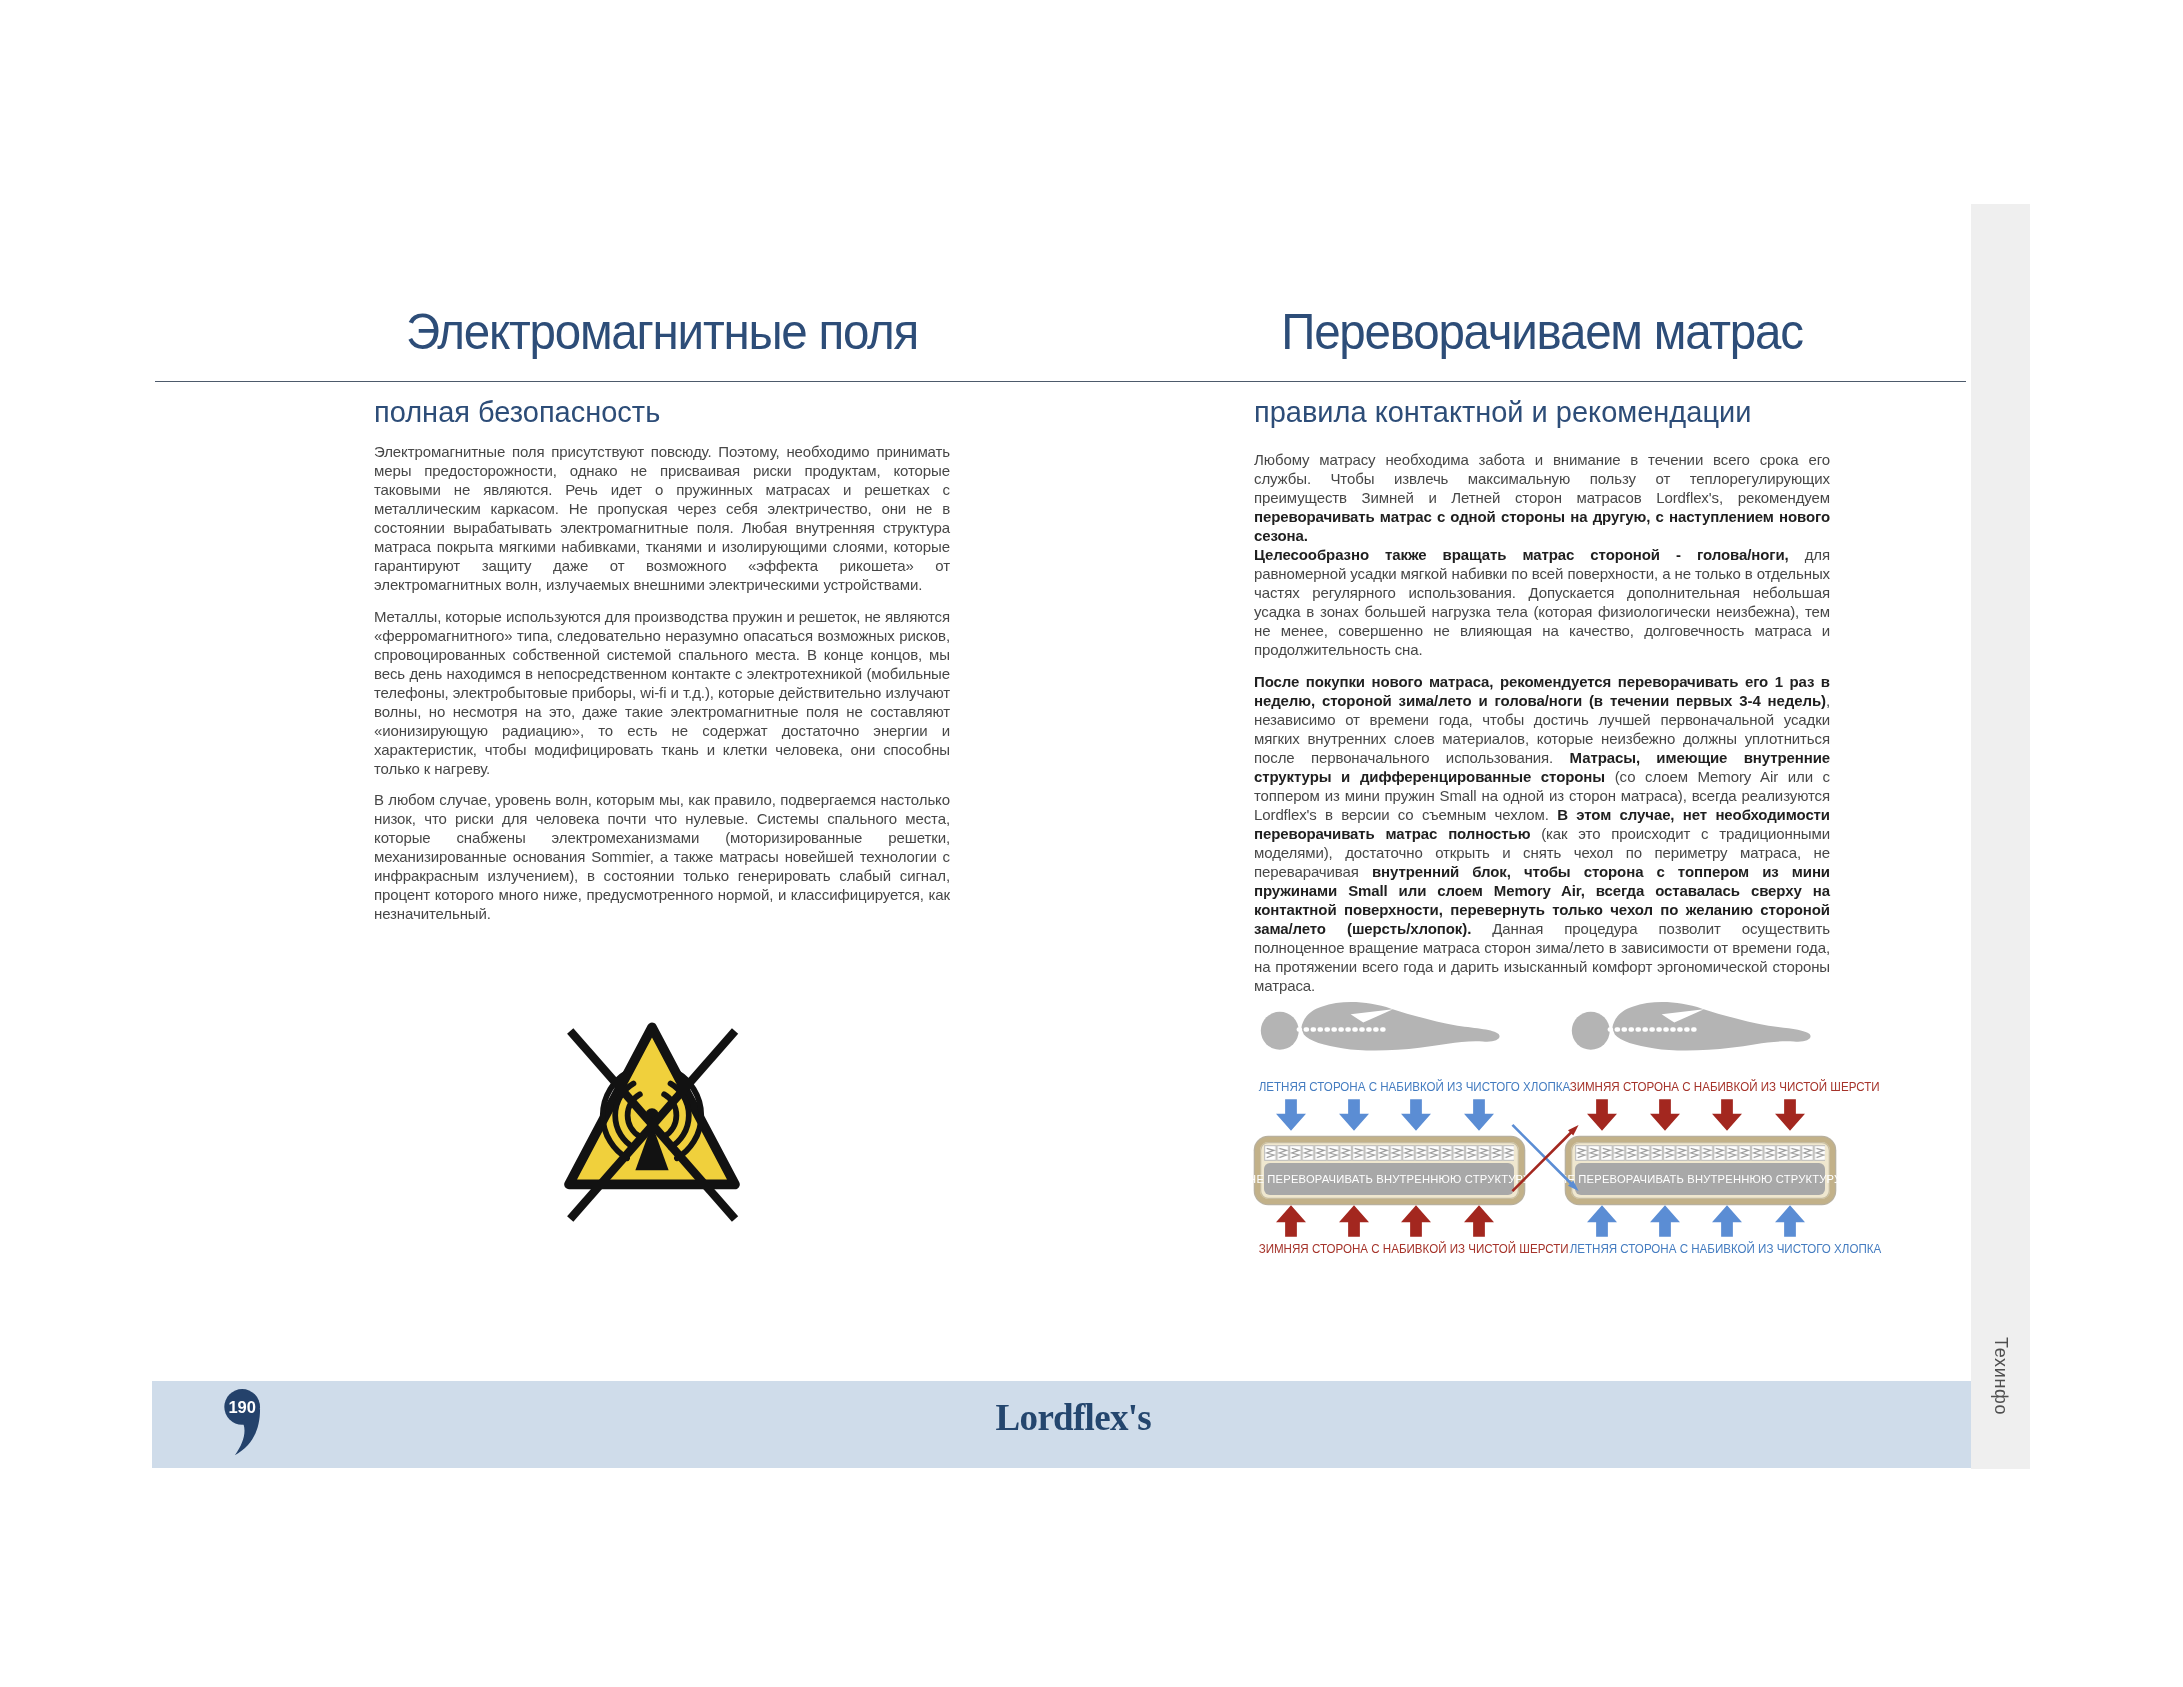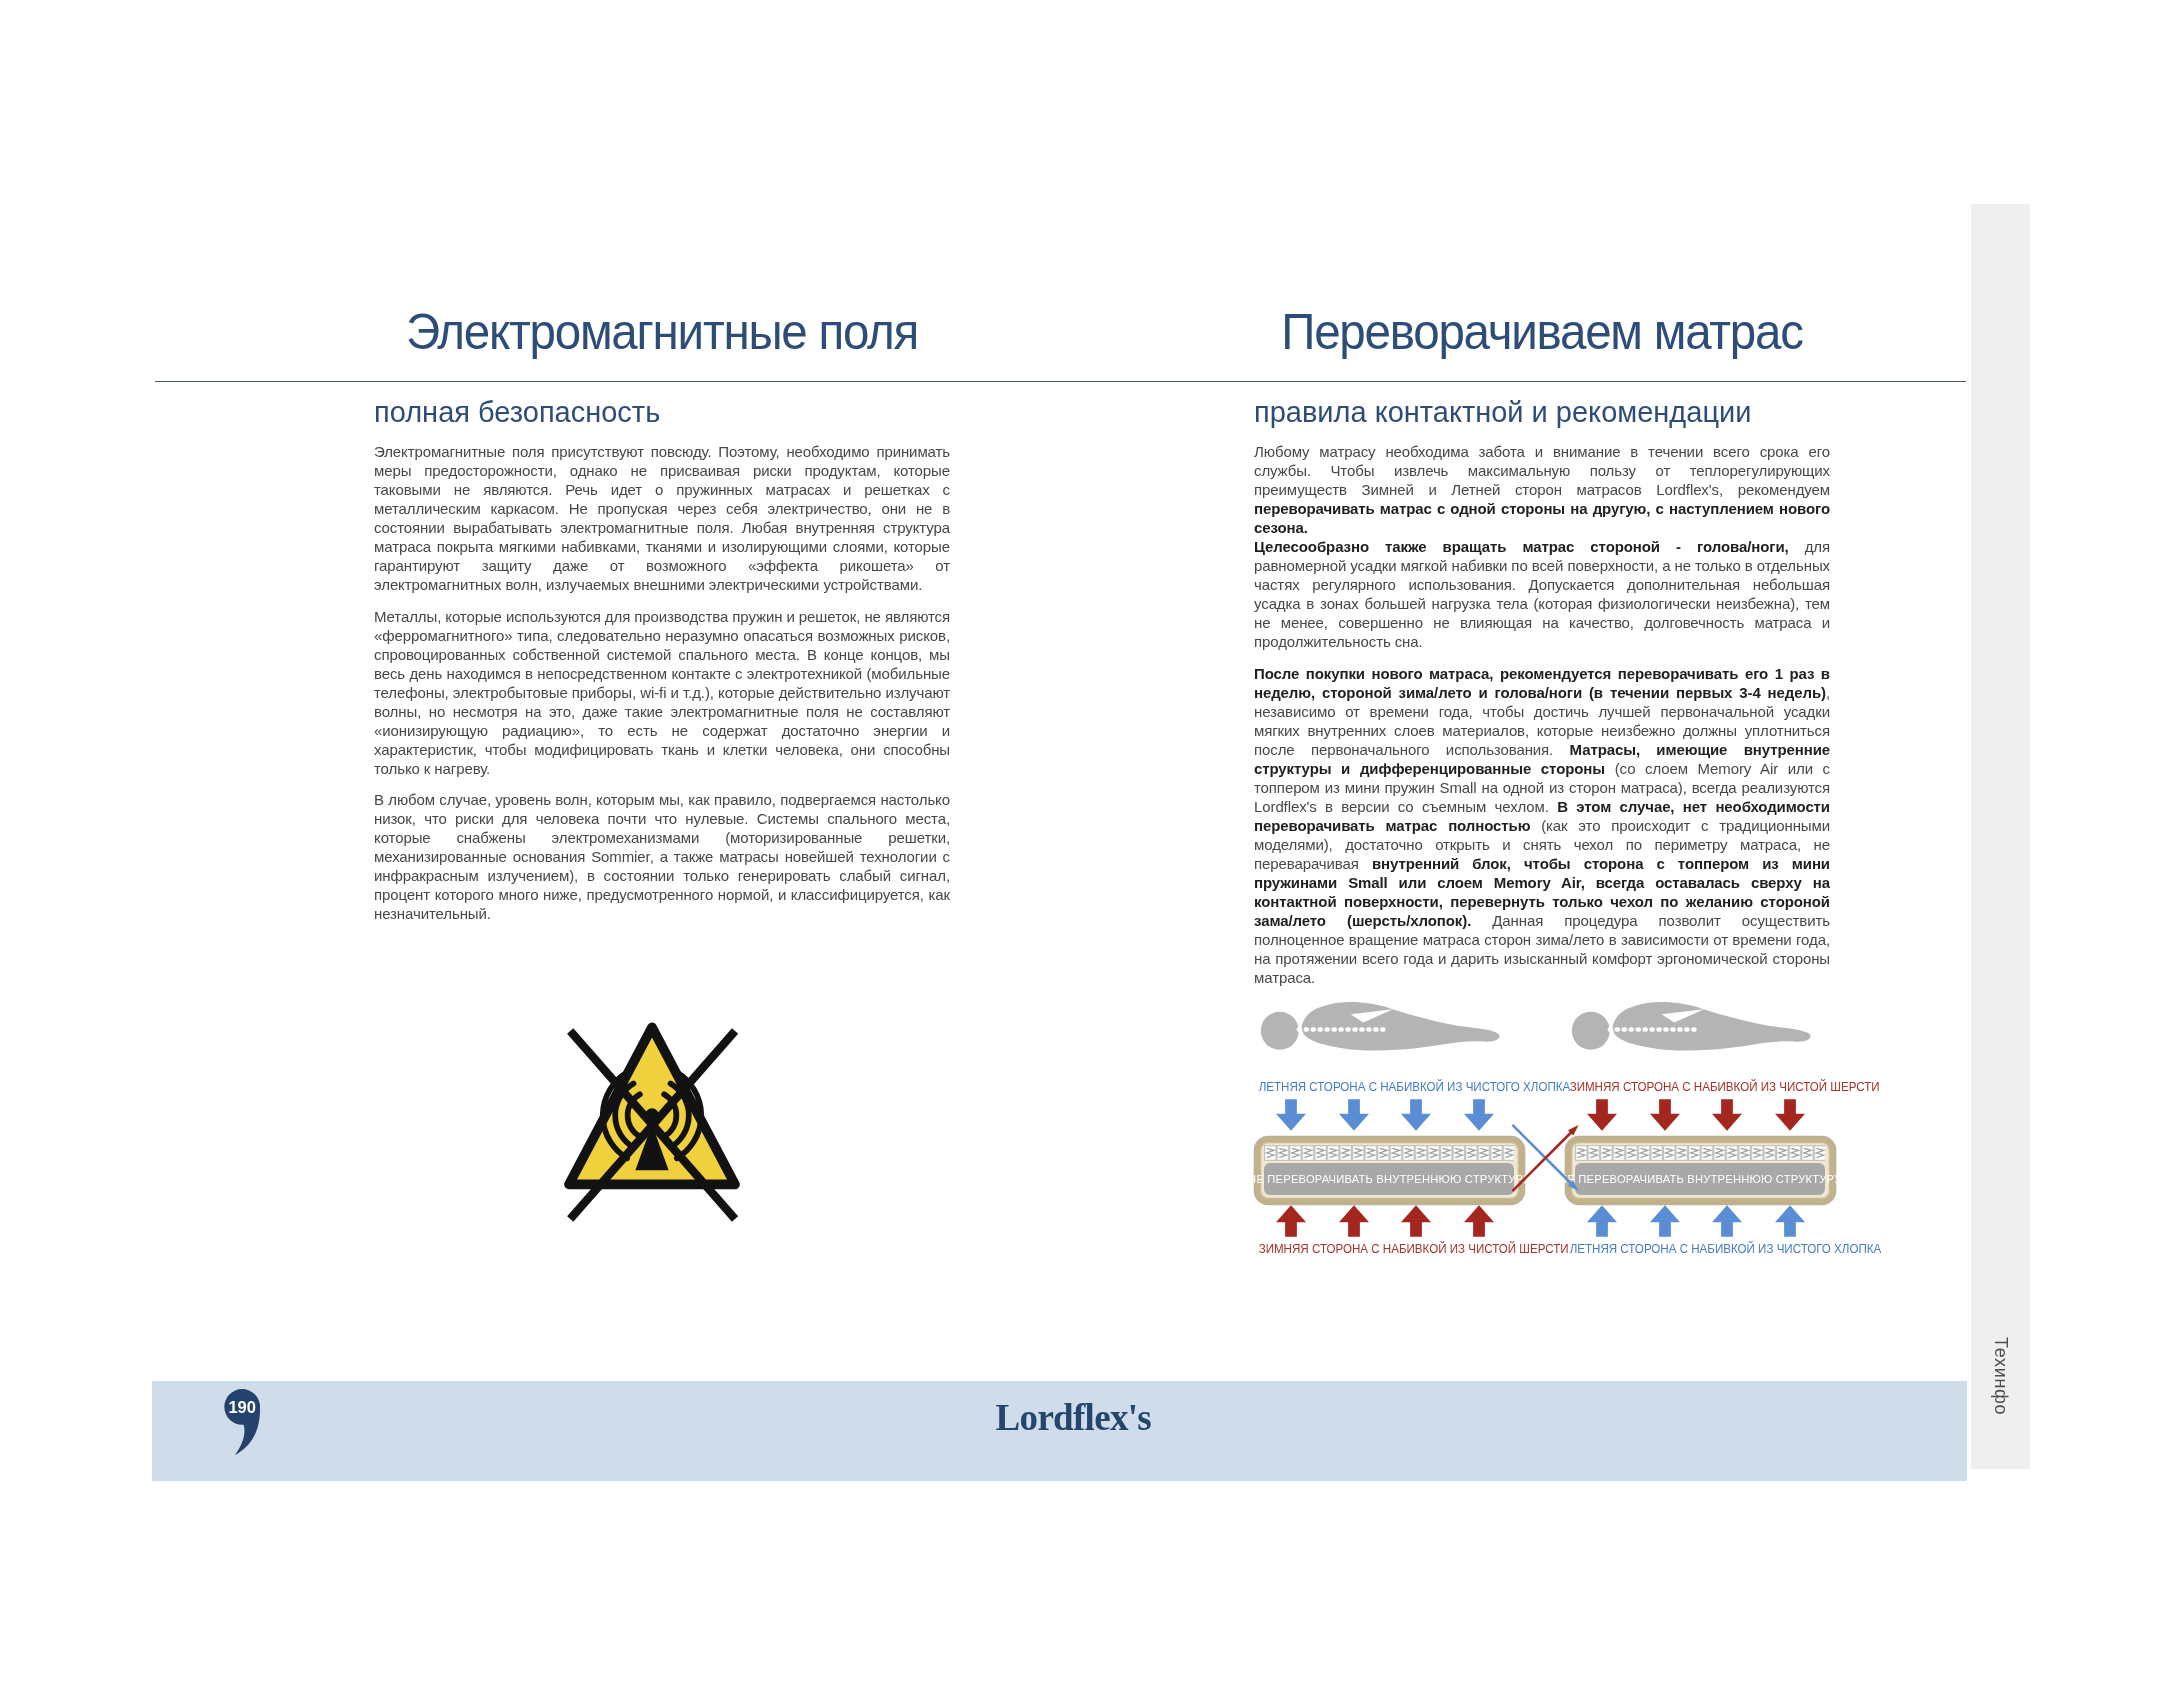--- a/index.html
+++ b/index.html
@@ -21,21 +21,21 @@
   .page-rule{
     position:absolute;left:155px;top:381px;width:1811px;height:1.3px;background:#4d5a6b;
   }
   
   .body-col{
     position:absolute;top:442px;width:576px;
     font-size:15px;line-height:19px;letter-spacing:-0.1px;
     color:#474747;text-align:justify;
   }
   .body-col p{margin:0 0 12.6px 0;}
-  .body-col p.nogap{margin-bottom:0;}
+  .body-col p.nogap{margin-bottom:0;margin-top:8px;}
   .body-col .bold,
   .seg .bold{font-weight:700;color:#1f1f1f;}
   
   .warn-wrap{position:absolute;left:543px;top:994px;width:218px;height:230px;}
   
   .mat-half{position:absolute;top:987px;width:266px;height:271px;}
   .mat-half.lefthalf{left:1252px;}
   .mat-half.righthalf{left:1563px;}
   .silhouette{position:absolute;top:0;left:5.3px;width:253px;height:85px;}
   .mat-label{
@@ -61,21 +61,21 @@
   }
   .springs{display:block;width:100%;height:16px;}
   .mat-core{
     margin-top:2px;height:32px;background:#a8a8a8;border-radius:6px;
     display:flex;align-items:center;justify-content:center;
     color:#ffffff;font-size:11.2px;letter-spacing:0.2px;white-space:nowrap;
   }
   .cross-arrows{position:absolute;left:1507px;top:1117px;width:77px;height:82px;}
   
   .footer-bar{
-    position:absolute;left:152px;top:1381px;width:1815px;height:100px;background:#cfdcea;
+    position:absolute;left:152px;top:1381px;width:1815px;height:87px;background:#cfdcea;padding-left:28px;
   }
   .page-badge{position:absolute;left:71px;top:8px;width:41px;height:69px;}
   .footer-logo{
     position:absolute;left:774px;top:14.6px;width:225px;text-align:right;
     font-family:"Liberation Serif", serif;font-weight:700;font-size:37px;color:#24466e;
     letter-spacing:-0.7px;
   }
   
   .side-strip{
     position:absolute;left:1971px;top:204px;width:59px;height:1265px;background:#efefef;

